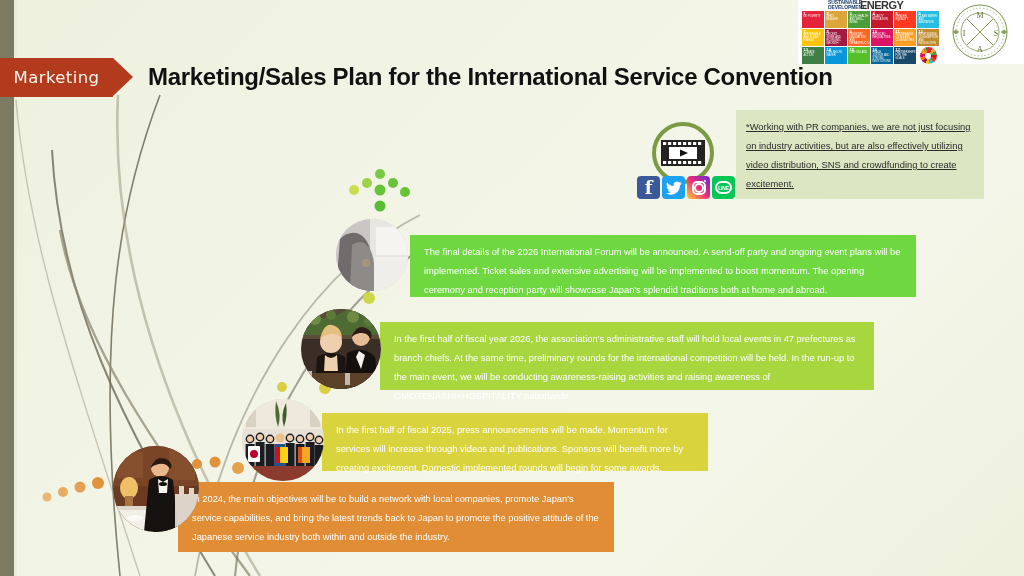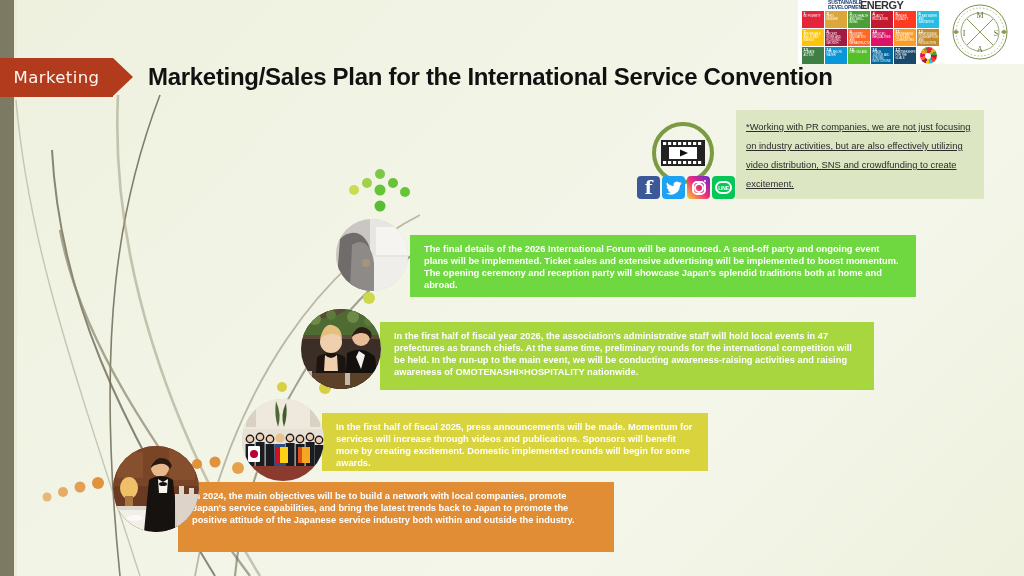--- a/index.html
+++ b/index.html
@@ -101,21 +101,21 @@
 
   
   .note-box {
     position:absolute; left:736px; top:110px; width:248px; height:89px;
     background:#dde6c2; padding:7px 10px 0 10px;
   }
   .note-box p { font-size:9.4px; color:#2b2b2b; line-height:19px; font-family:"Liberation Sans",sans-serif;text-decoration:underline;}
 
   
   .bar { position:absolute; color:#ffffff; padding:8px 12px 8px 14px; }
-  .bar p { font-size:9.3px; line-height:12px; font-family:"Liberation Sans",sans-serif;font-weight:bold; }
+  .bar p { font-size:9.3px; line-height:19px; font-family:"Liberation Sans",sans-serif; }
   .bar-1 { left:410px; top:235px; width:506px; height:62px; background:#6fd73f; }
   .bar-2 { left:380px; top:322px; width:494px; height:68px; background:#a7d63f; }
   .bar-3 { left:322px; top:413px; width:386px; height:58px; background:#d9d33e; }
   .bar-4 { left:178px; top:482px; width:436px; height:70px; background:#e08d35; }
 
   
   .photo { position:absolute; border-radius:50%; overflow:hidden; background:#cfcfcf; }
   .photo svg { display:block; }
   .p1 { left:336px; top:219px; width:72px; height:72px; }
   .p2 { left:301px; top:309px; width:80px; height:80px; }

